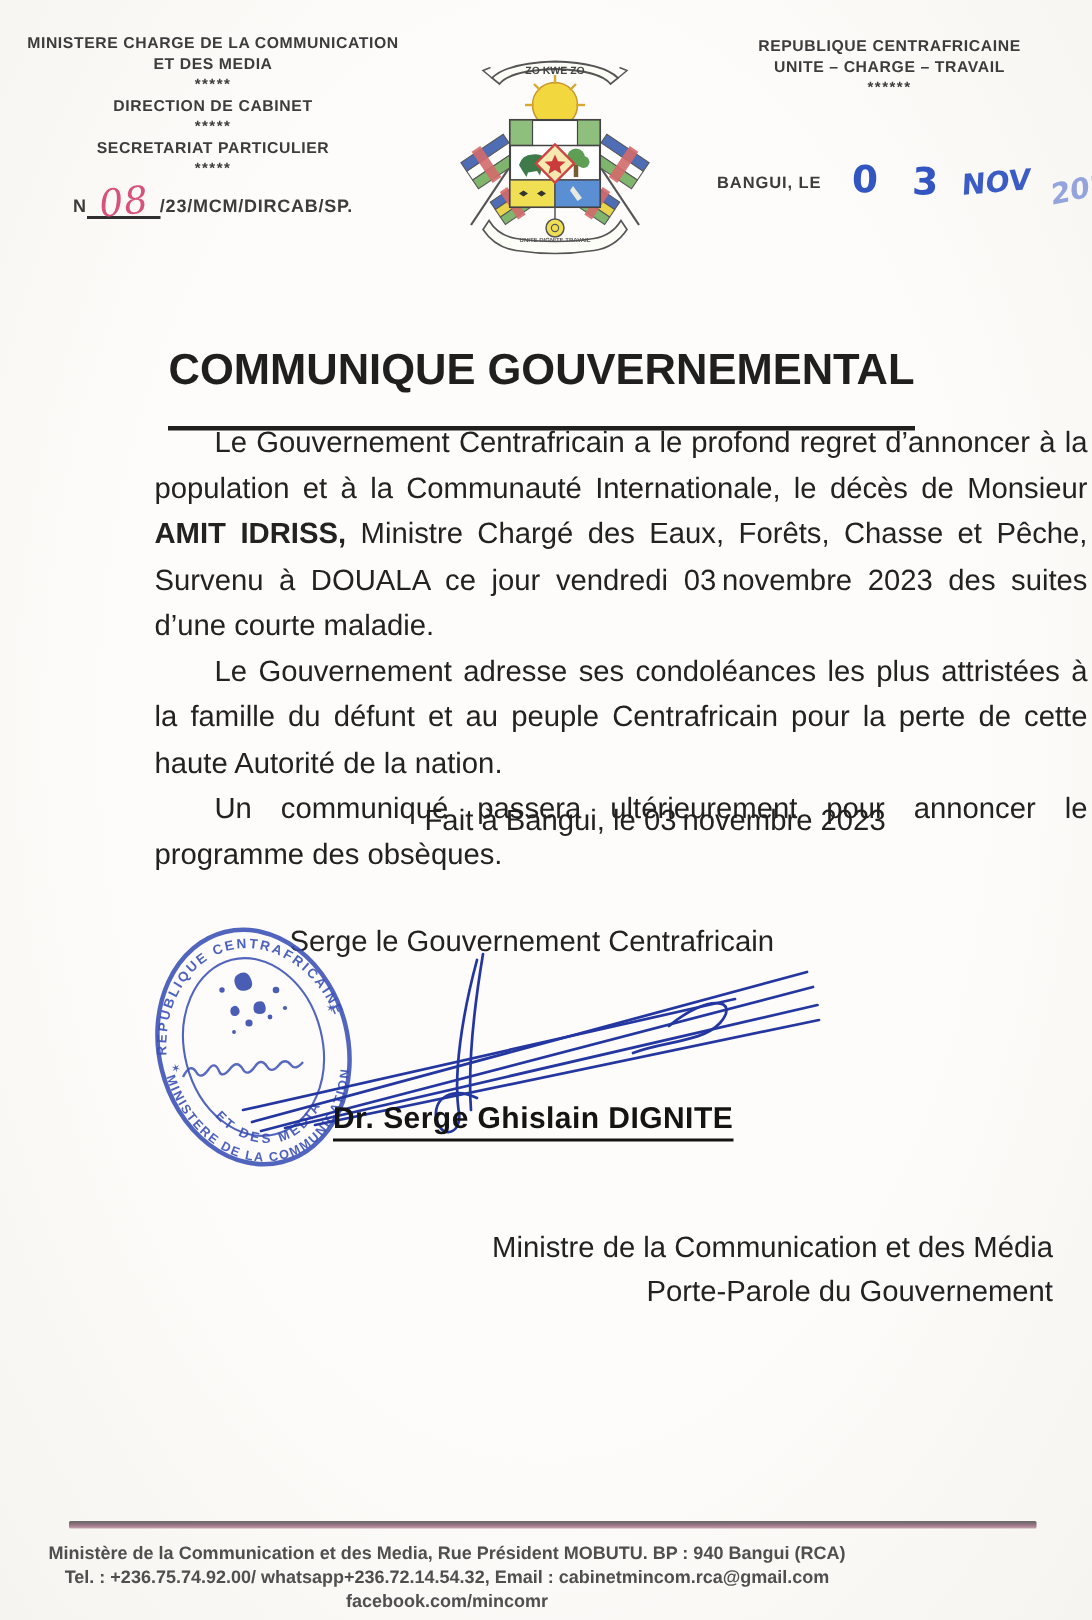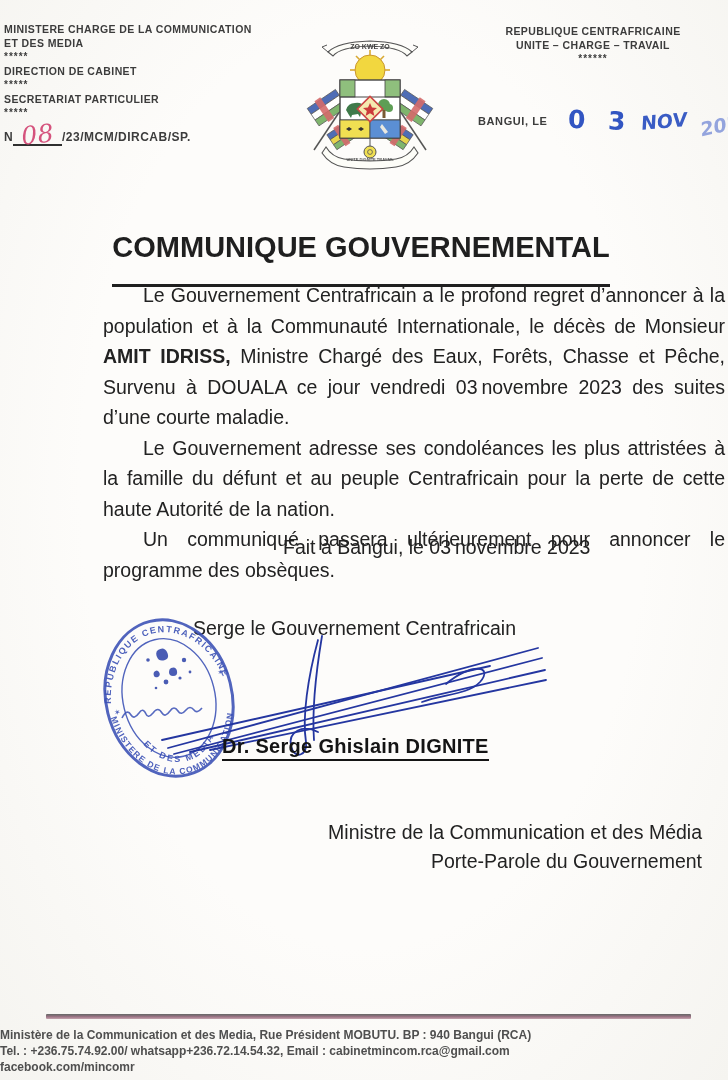--- a/index.html
+++ b/index.html
@@ -7,21 +7,21 @@
     position:relative;
     width:728px;height:1080px;
     background:radial-gradient(ellipse at 50% 45%, #fdfcfa 55%, #f5f4f0 100%);
     font-family:"Liberation Sans", sans-serif;
     color:#262626;
     overflow:hidden;
   }
   
   .hdr-left{
     position:absolute;left:4px;top:22px;width:276px;
-    text-align:left;font-weight:bold;font-size:10.5px;
+    text-align:center;font-weight:bold;font-size:10.5px;
     color:#3c3c3c;letter-spacing:.4px;line-height:14px;
   }
   .hdr-right{
     position:absolute;left:468px;top:24px;width:250px;
     text-align:center;font-weight:bold;font-size:10.5px;
     color:#3c3c3c;letter-spacing:.4px;line-height:14px;
   }
   .stars{display:block;font-size:10px;letter-spacing:1px;color:#3c3c3c;}
   .ref-line{margin-top:6px;font-size:12px;letter-spacing:.5px;white-space:nowrap;}
   .ref-underline{display:inline-block;border-bottom:2px solid #2f2f2f;padding:0 8px;line-height:14px;}
@@ -69,21 +69,21 @@
     border-bottom:2.5px solid #141414;padding-bottom:1px;letter-spacing:.3px;
   }
   .roles{position:absolute;left:0;top:789px;width:702px;text-align:right;
     font-size:19.5px;line-height:29px;color:#222;margin-top:29px;}
   
   .footer-rule{
     position:absolute;left:46px;top:1014px;width:645px;height:5px;
     background:linear-gradient(to bottom,#6f6a6c 15%,#9d7486 55%,#c4a4ae 100%);
     border-radius:1px;
   }
-  .footer{position:absolute;left:0;top:1027px;width:596px;text-align:left;
+  .footer{position:absolute;left:0;top:1027px;width:596px;text-align:center;
     font-size:12px;font-weight:bold;color:#4f4f4f;line-height:16px;}
 </style>
 </head>
 <body>
 
 <div class="page">
 
   <div class="hdr-left">
     <span>MINISTERE CHARGE  DE LA COMMUNICATION</span><br>
     <span>ET DES MEDIA</span>

